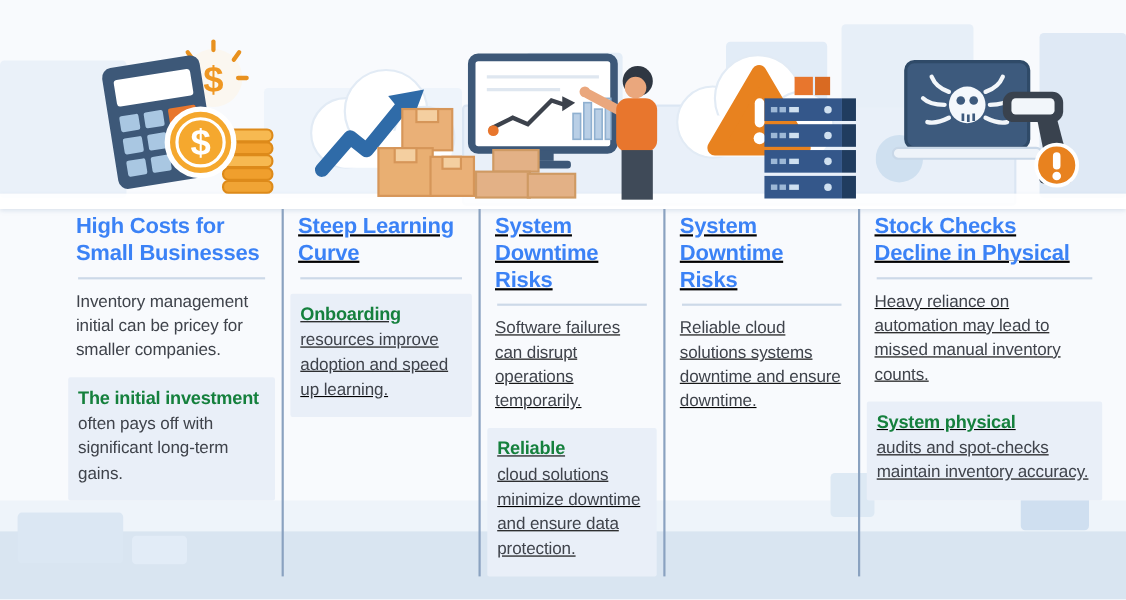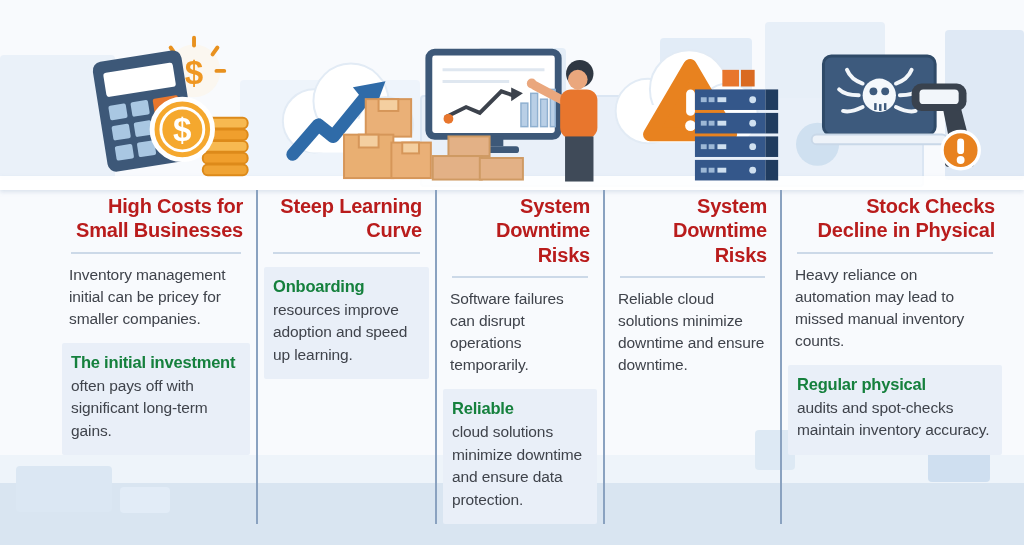--- a/index.html
+++ b/index.html
@@ -21,25 +21,25 @@
   .floor{position:absolute;left:0;bottom:0;width:1024px;height:62px;background:#d9e5f1;z-index:0;}
 
   .grid{
     position:absolute;left:56px;top:0;z-index:2;
     display:grid;grid-template-columns:200px 179px 168px 177px 228px;
   }
   .icon-row{top:2px;height:182px;}
   .icon-cell{display:flex;align-items:flex-end;justify-content:center;height:182px;}
   .text-row{top:190px;}
   .text-cell{padding:4px 13px 0 13px;}
-  .text-cell.bordered{border-left:2px solid #8aa2c0;}
+  .text-cell.bordered{border-left:2px solid #8aa2c0;text-decoration:underline;}
 
   .heading{
-    color:#b91c1c;font-weight:700;font-size:20px;line-height:1.22;
-    text-align:right;letter-spacing:-0.2px;
+    color:#3b82f6;font-weight:700;font-size:20px;line-height:1.22;
+    text-align:left;letter-spacing:-0.2px;
   }
   .heading span{display:block;}
   .rule{border-bottom:2px solid #ccd9e8;margin:9px 2px 10px 2px;}
   .body-text{color:#3f434b;font-size:15.5px;line-height:1.42;letter-spacing:-0.1px;}
   .highlight{
     margin:13px -7px 0 -7px;background:#e9eff8;border-radius:2px;
     padding:10px 9px 13px 9px;
   }
   .hl-lead{display:block;color:#15803d;font-weight:700;font-size:16.5px;margin-bottom:3px;letter-spacing:-0.2px;}
   .hl-rest{color:#3f434b;font-size:15.5px;line-height:1.45;letter-spacing:-0.1px;}
@@ -290,30 +290,30 @@
         <span class="hl-rest">cloud solutions minimize downtime and ensure data protection.</span>
       </div>
     </div>
 
     <div class="text-cell bordered">
       <div class="heading">
         <span>System</span>
         <span>Downtime Risks</span>
       </div>
       <div class="rule"></div>
-      <div class="body-text">Reliable cloud solutions minimize downtime and ensure downtime.</div>
+      <div class="body-text">Reliable cloud solutions systems downtime and ensure downtime.</div>
     </div>
 
     <div class="text-cell bordered">
       <div class="heading">
         <span>Stock Checks</span>
         <span>Decline in Physical</span>
       </div>
       <div class="rule"></div>
       <div class="body-text">Heavy reliance on automation may lead to missed manual inventory counts.</div>
       <div class="highlight">
-        <span class="hl-lead">Regular physical</span>
+        <span class="hl-lead">System physical</span>
         <span class="hl-rest">audits and spot-checks maintain inventory accuracy.</span>
       </div>
     </div>
 
   </div>
 </div>
 
 </body></html>

